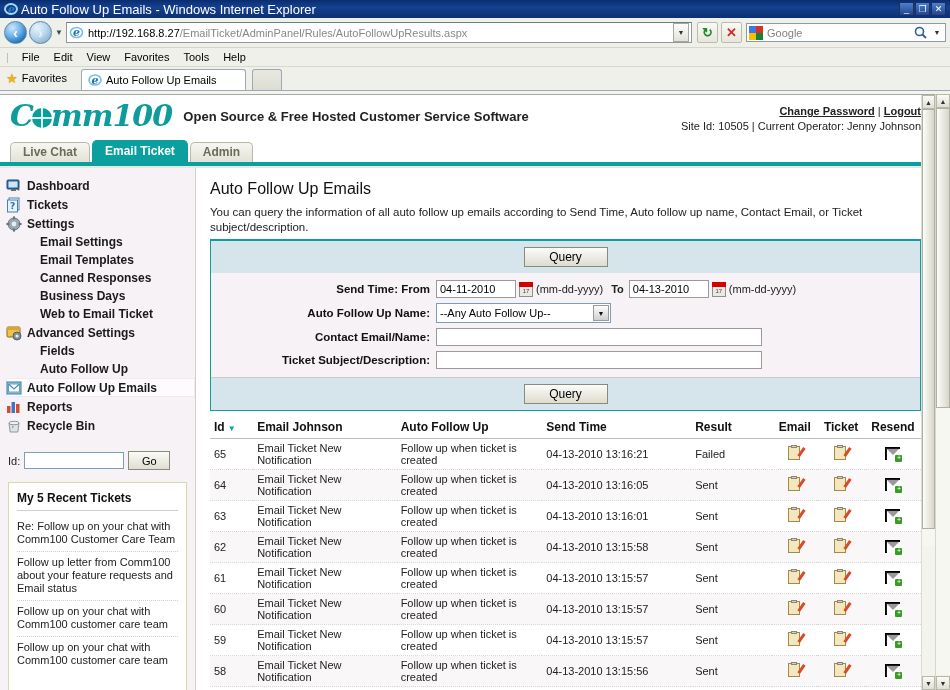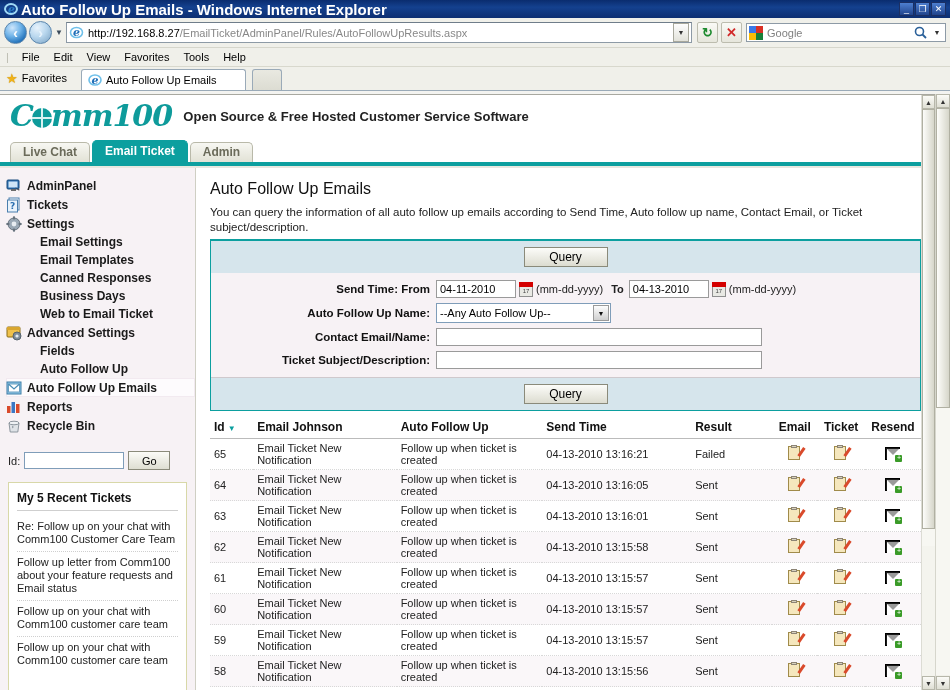--- a/index.html
+++ b/index.html
@@ -20,21 +20,21 @@
     background: linear-gradient(to bottom, #0a2c6e 0%, #14418f 40%, #0d2f72 100%);
     display: flex; align-items: center;
     padding: 0 2px;
     color: #fff;
   }
   .titlebar .ie-glyph {
     width: 14px; height: 14px; margin: 0 3px 0 2px;
     position: relative; flex: none;
   }
   .titlebar .title-text {
-    font-size: 15px; font-weight: bold; color:#ffffff;
+    font-size: 13px; font-weight: normal; color:#ffffff;
     white-space: nowrap; overflow: hidden;
     letter-spacing: 0px;
   }
   .titlebar .spacer { flex: 1 1 auto; }
   .win-btns { display:flex; gap:1px; padding-right:2px; }
   .win-btn {
     width: 15px; height: 14px;
     background: linear-gradient(to bottom,#4d7fd0,#21448c);
     border: 1px solid #1b2f63;
     color: #fff; font-size: 9px; line-height: 12px; text-align: center;
@@ -333,20 +333,28 @@
     </span>
     <span class="tab blank"></span>
   </div>
 
   <div class="viewport">
     <div class="page">
 
       <div class="c100head">
         <span class="logo"><span>C</span><span class="globe"></span><span>mm100</span></span>
         <span class="tagline">Open Source &amp; Free Hosted Customer Service Software</span>
+        <span class="headright">
+          <span>
+            <a href="#">Change Password</a>
+            <span>|</span>
+            <a href="#">Logout</a>
+          </span>
+          <div class="line2">Site Id: 10505 | Current Operator: Jenny Johnson</div>
+        </span>
       </div>
 
       <div class="tabstrip">
         <span class="ctab">Live Chat</span><span class="ctab active">Email Ticket</span><span class="ctab">Admin</span>
       </div>
       <div class="tealbar"></div>
       <div class="tealbar2"></div>
 
       <div class="body-wrap">
 
@@ -355,21 +363,21 @@
 
             <div class="navrow">
               <span class="ico">
                 <svg width="16" height="16" viewBox="0 0 16 16">
                     <rect x="1" y="2" width="12" height="9" rx="1" fill="#2b6fb0" stroke="#1b4c7d"></rect>
                     <rect x="2.5" y="3.5" width="9" height="6" fill="#cfe6f7"></rect>
                     <rect x="5" y="11" width="5" height="2" fill="#6a6a6a"></rect>
                     <path d="M9 9 l5 3 -1.5 .5 z" fill="#444"></path>
                   </svg>
               </span>
-              <span>AdminPanel</span>
+              <span>Dashboard</span>
             </div>
 
             <div class="navrow">
               <span class="ico">
                 <svg width="16" height="16" viewBox="0 0 16 16">
                     <rect x="3" y="1" width="10" height="12" fill="#fff" stroke="#4a7fae"></rect>
                     <rect x="1.5" y="3" width="10" height="12" fill="#e8f2fb" stroke="#4a7fae"></rect>
                     <text x="4" y="12" font-size="9" fill="#2b6fb0" font-family="DejaVu Sans, sans-serif" font-weight="bold">?</text>
                   </svg>
               </span>

